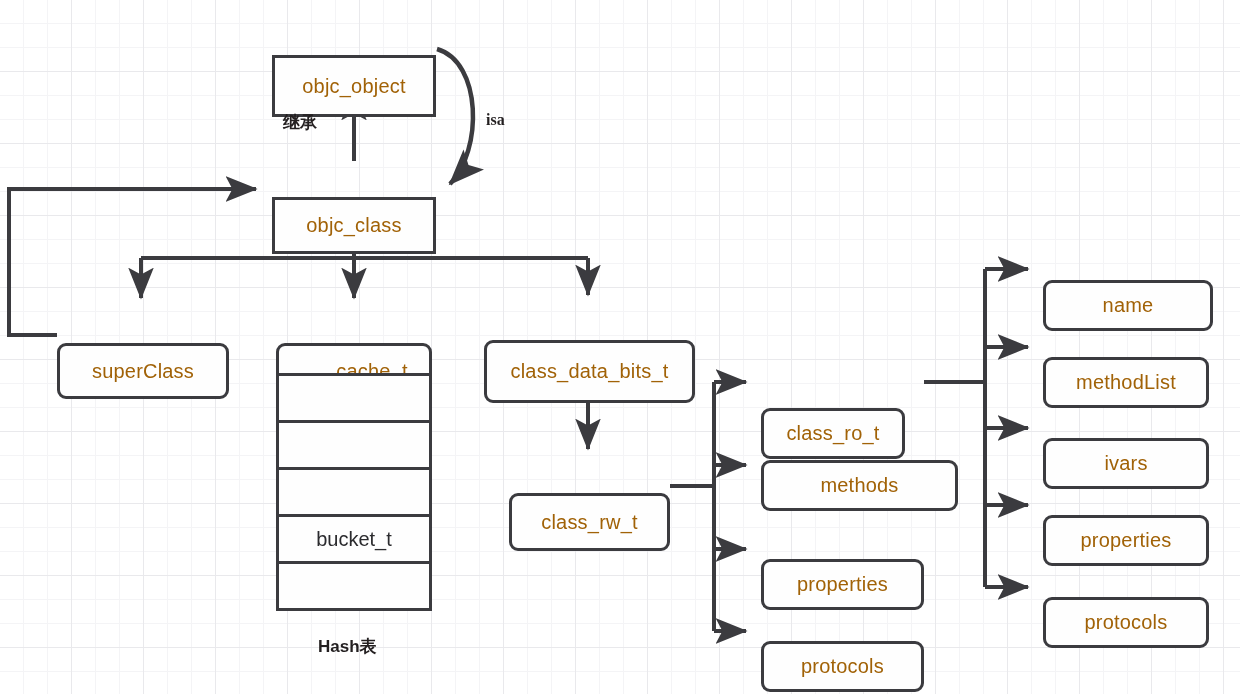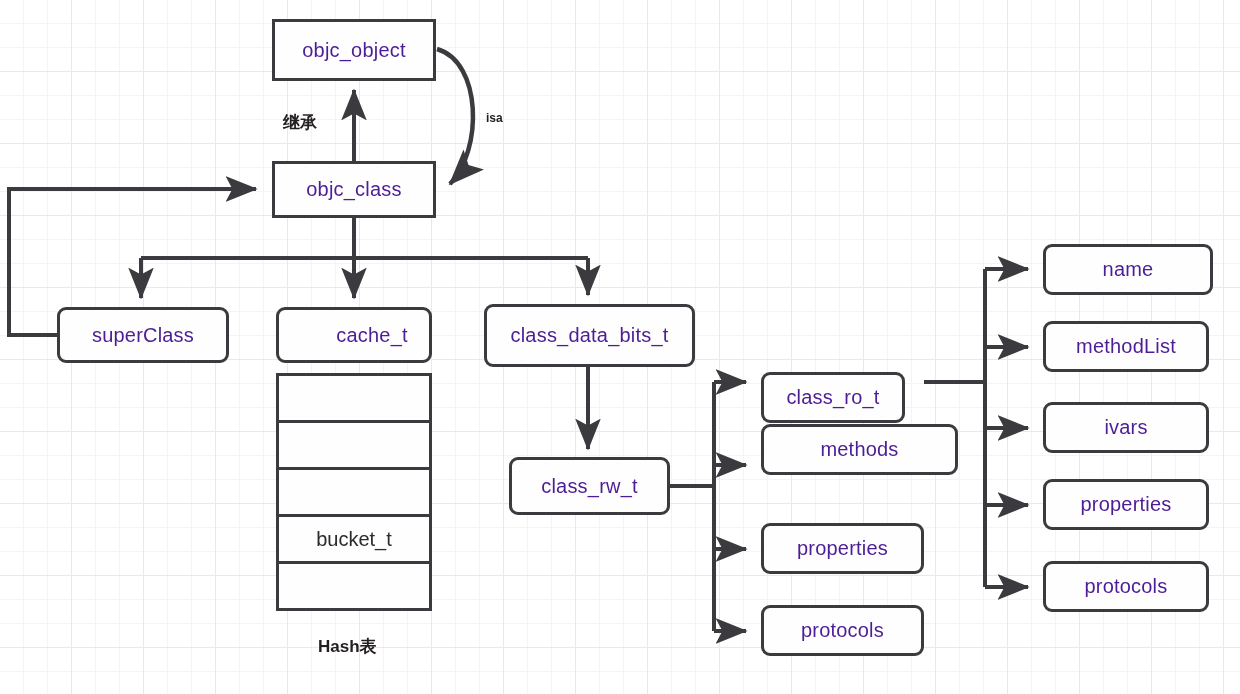--- a/index.html
+++ b/index.html
@@ -27,44 +27,45 @@
     background-position: -1px -1px, -1px -1px, -1px -1px, -1px -1px;
   }
   #edges{position:absolute;left:0;top:0;width:1240px;height:694px;}
 
   .node{
     position:absolute;
     box-sizing:border-box;
     background:#fefefe;
     border:3px solid #3b3b3f;
     display:flex;align-items:center;justify-content:center;
-    color:#4c1d95;
+    color:#a16207;
     font-size:20px;
     letter-spacing:.2px;
     white-space:nowrap;
+    margin-top:36px;
   }
   .node.round{border-radius:9px;}
   .node.sharp{border-radius:0;}
 
   .bucket-cell{
     position:absolute;
     box-sizing:border-box;
     background:#fefefe;
     border:3px solid #3b3b3f;
     display:flex;align-items:center;justify-content:center;
     color:#2b2b2e;font-size:20px;
   }
   .cap{
     position:absolute;
     color:#231f20;
     font-weight:bold;
     font-size:17px;
     white-space:nowrap;
   }
-  .cap.isa{font-weight:bold;font-size:12px;}
+  .cap.isa{font-weight:bold;font-size:16px;font-family:Liberation Serif, serif;}
 </style>
 </head>
 <body>
 
 <div id="canvas">
 
   <svg id="edges" viewBox="0 0 1240 694" xmlns="http://www.w3.org/2000/svg">
     <defs>
       <marker id="arrow" markerWidth="9" markerHeight="9" refX="7.6" refY="3.2" orient="auto" markerUnits="strokeWidth">
         <path d="M0,0 L8,3.2 L0,6.4 L1.7,3.2 z" fill="#3b3b3f"></path>

